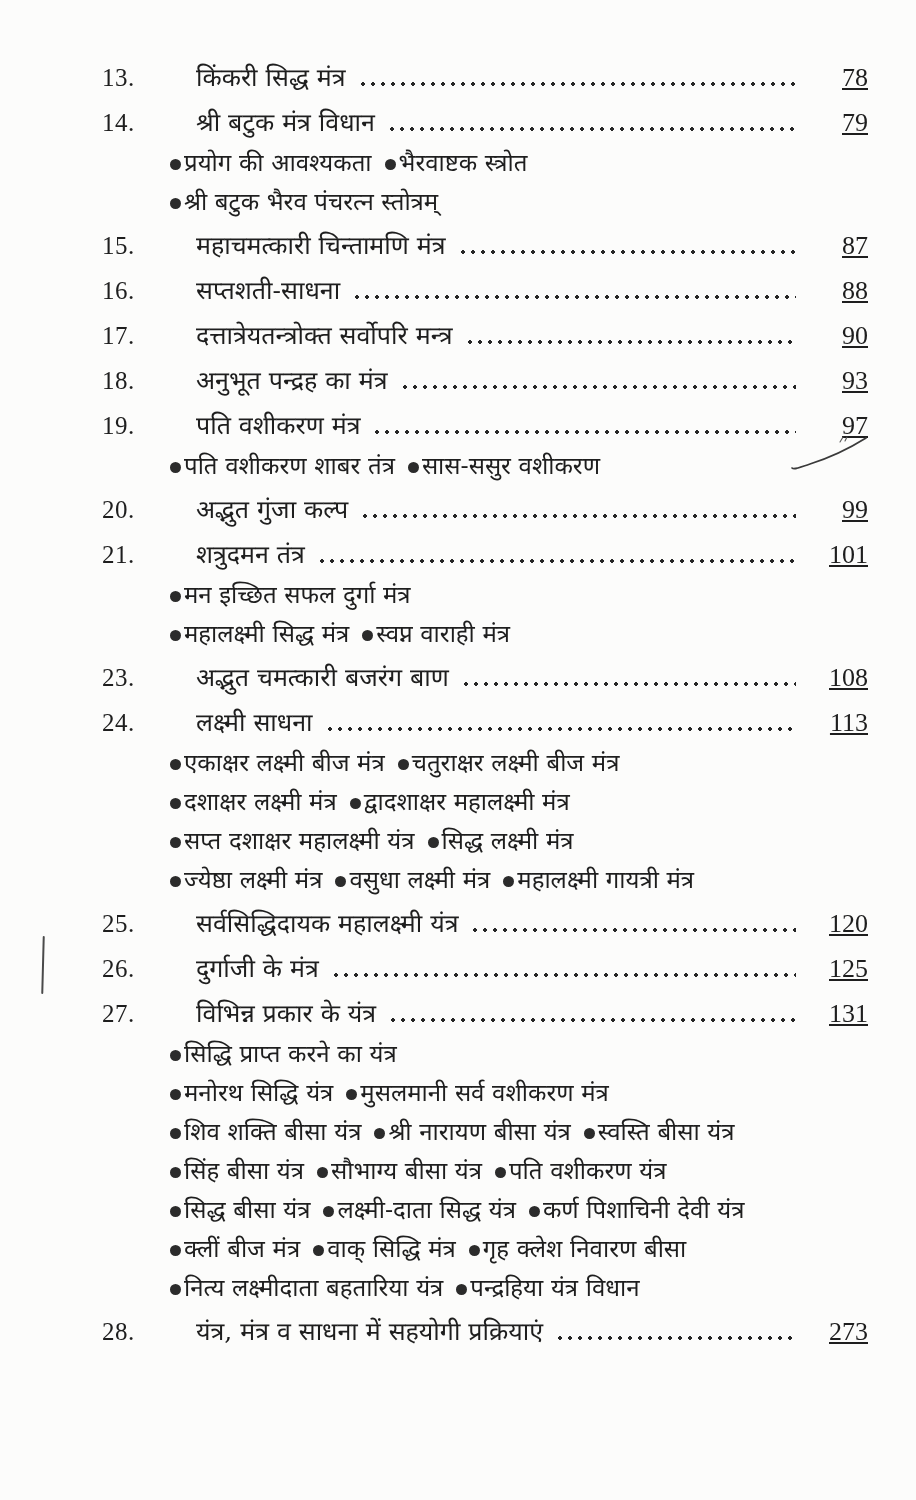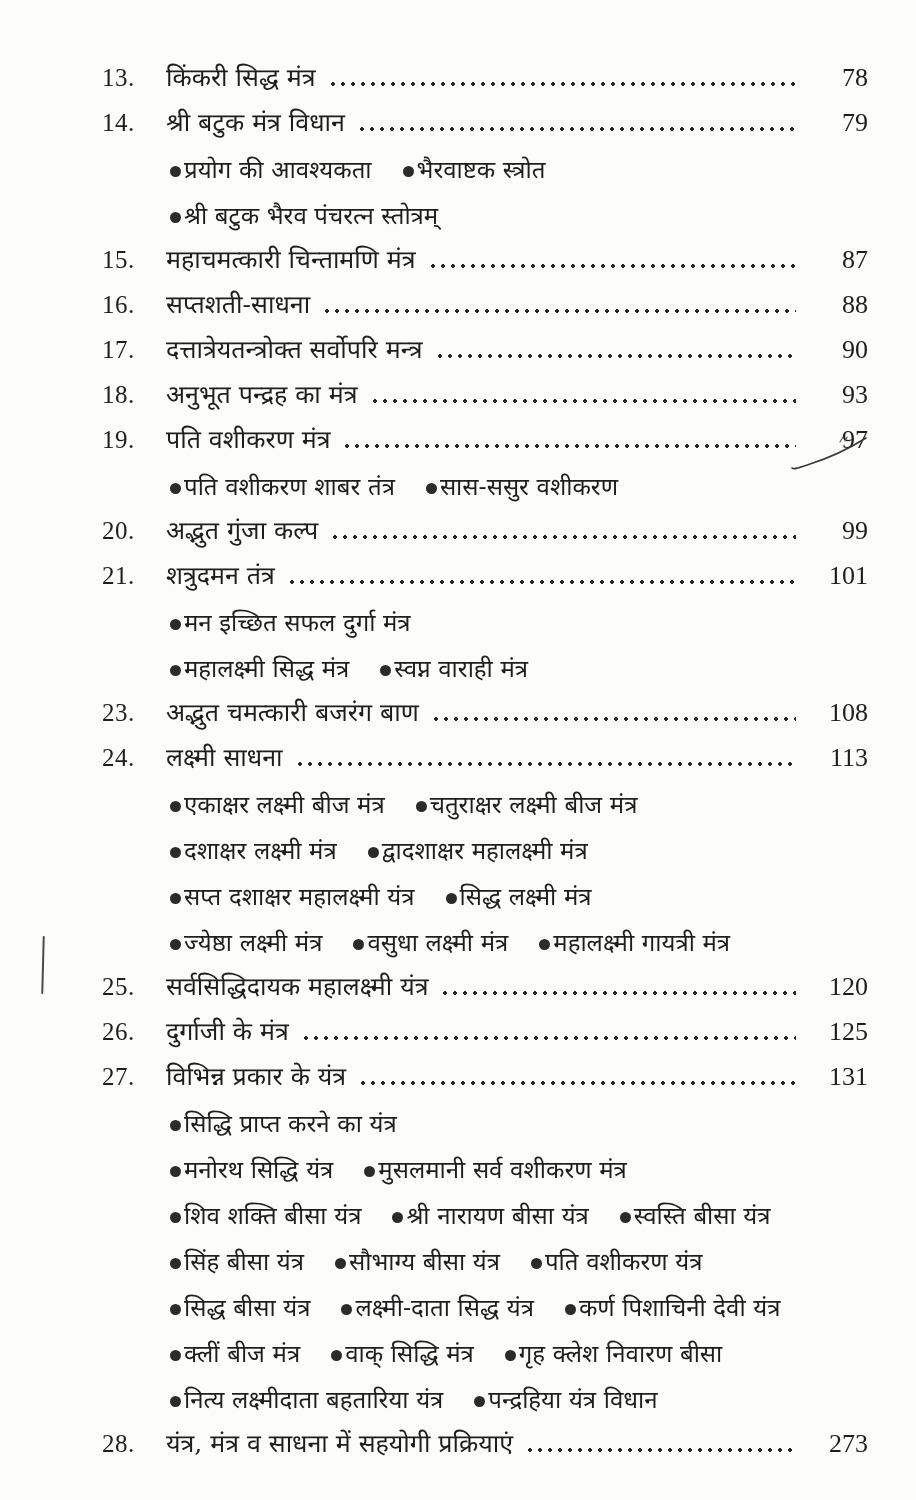--- a/index.html
+++ b/index.html
@@ -28,44 +28,45 @@
     line-height: 34px;
     white-space: nowrap;
   }
   .num {
     flex: none;
     width: 64px;
     font-family: "Liberation Serif", serif;
     font-size: 25px;
     letter-spacing: 0.5px;
   }
-  .title { flex: 0 1 auto; white-space: nowrap; }
+  .title { flex: 0 1 auto; white-space: nowrap; margin-left: 30px; }
   .leader {
     flex: 1 1 auto;
     min-width: 28px;
     align-self: flex-end;
     height: 20px;
     margin: 0 16px 6px 12px;
     background-image: radial-gradient(circle, #262626 1.7px, transparent 2.1px);
     background-size: 10px 10px;
     background-repeat: repeat-x;
     background-position: left bottom;
   }
   .page-num {
     flex: none;
     width: 56px;
     text-align: right;
     font-family: "Liberation Serif", serif;
     font-size: 26px;
+    text-decoration: underline;
   }
   .sub-row {
     display: flex;
     align-items: center;
-    gap: 0 31px;
-    margin: 14px 0 0 68px;
+    gap: 0 13px;
+    margin: 7px 0 0 68px;
     font-family: "DejaVu Serif", serif;
     font-size: 24px;
     line-height: 32px;
     white-space: nowrap;
   }
   .sub-item { display: inline-flex; align-items: center; white-space: nowrap; }
   .bullet {
     flex: none;
     width: 11px; height: 11px;
     border-radius: 50%;

